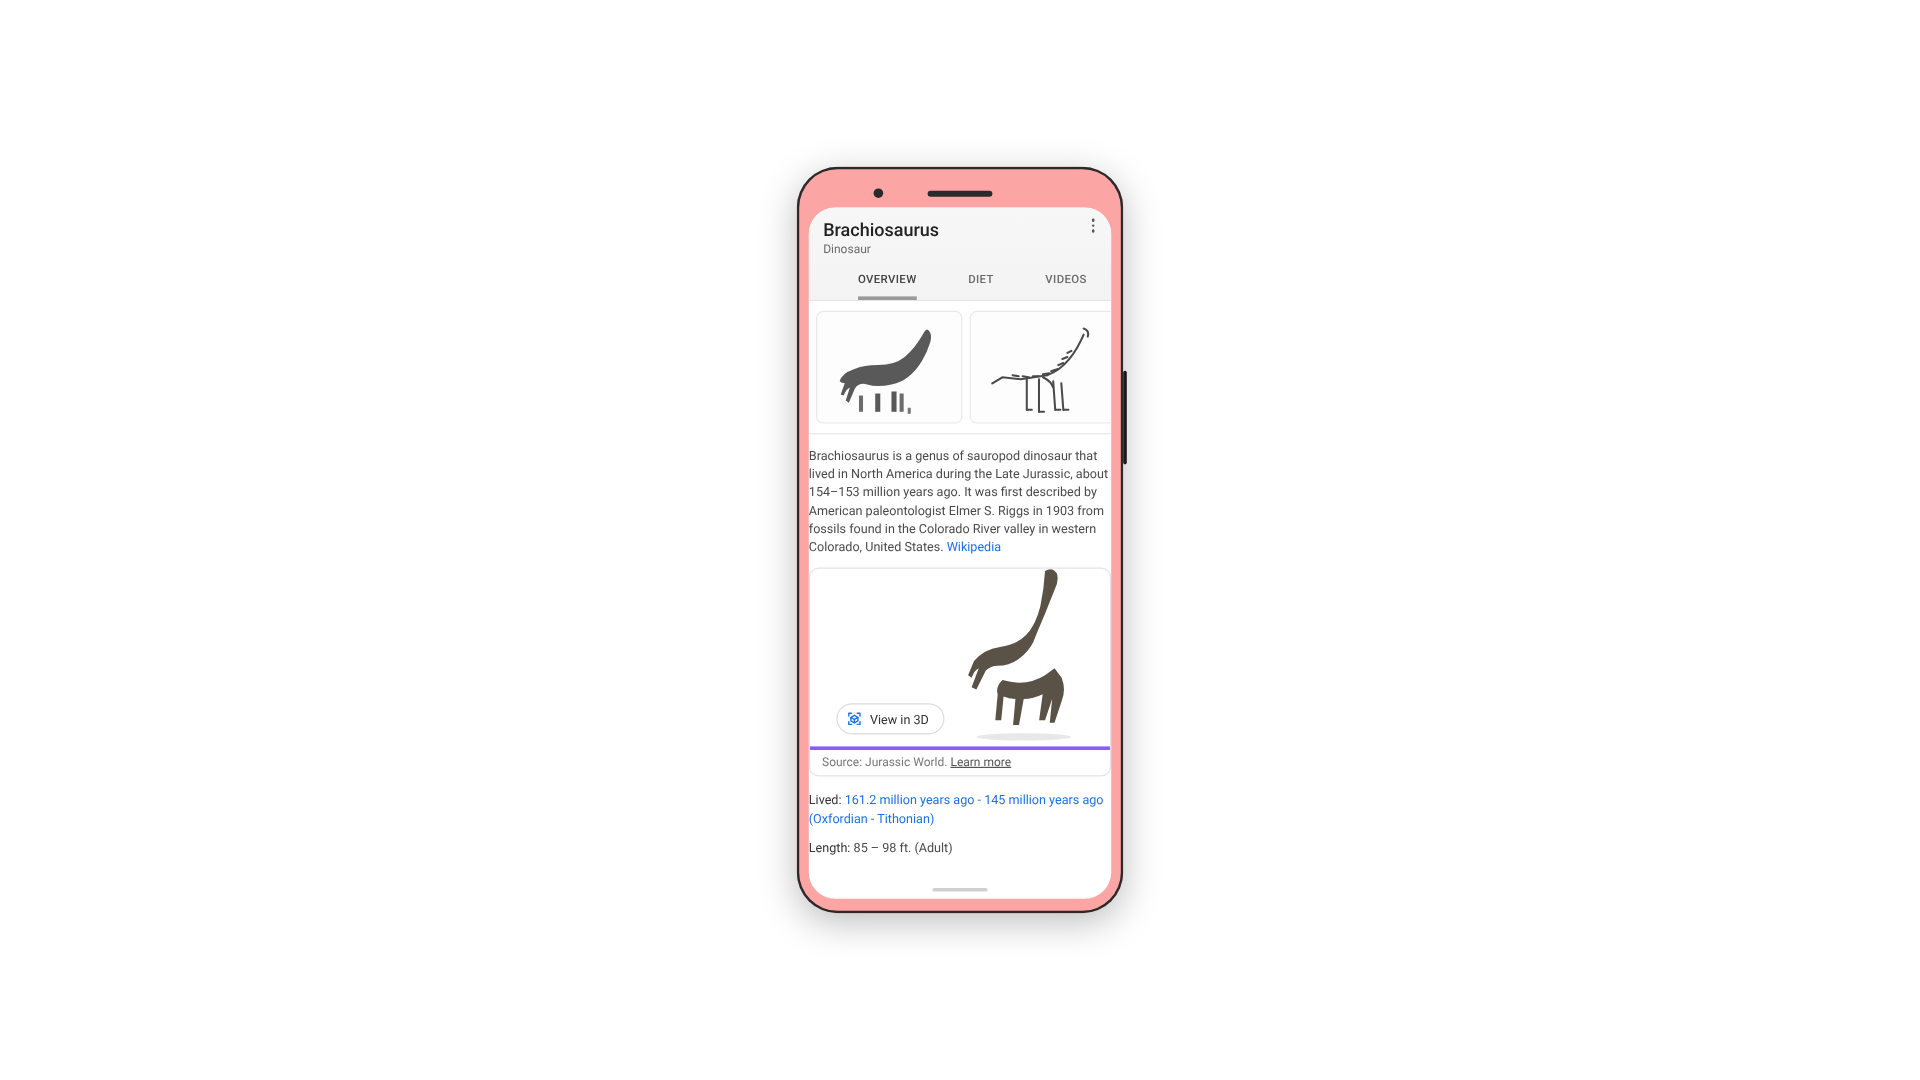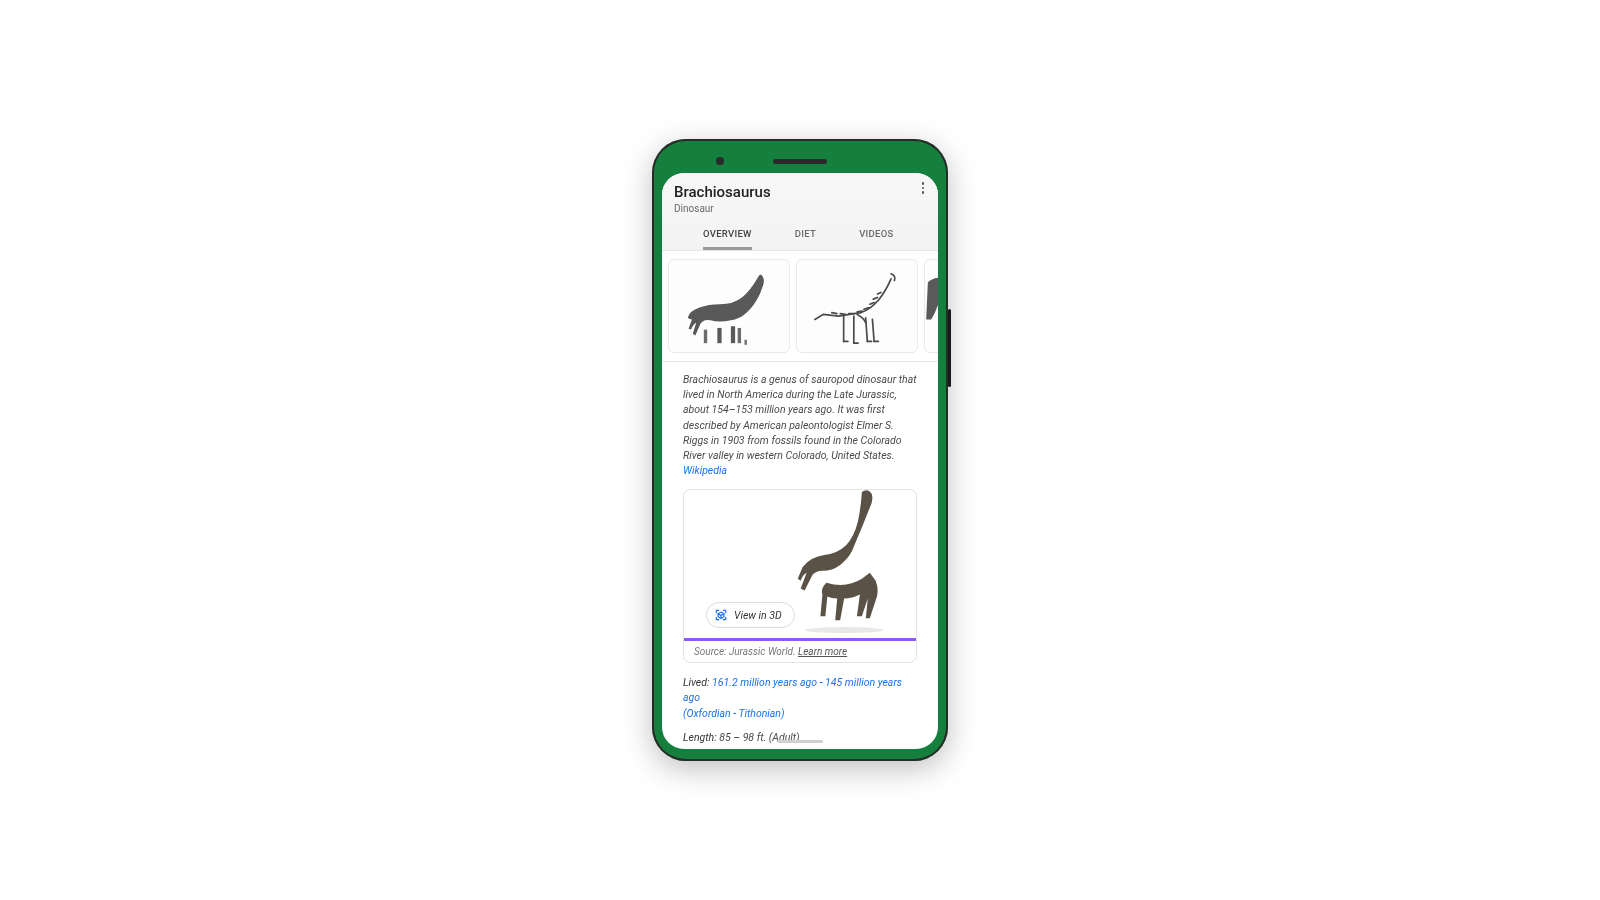--- a/index.html
+++ b/index.html
@@ -6,23 +6,23 @@
   body {
     width: 1600px;
     height: 900px;
     background: #ffffff;
     display: flex;
     align-items: center;
     justify-content: center;
     font-family: Roboto, Arial, sans-serif;
   }
   .phone {
-    width: 296px;
+    width: 272px;
     height: 622px;
-    background: #15803d;
+    background: #fca5a5;
     border-radius: 34px;
     padding: 10px;
     position: relative;
     box-shadow: 0 8px 30px rgba(0,0,0,0.25), inset 0 0 0 2px #2a2a2a;
   }
   .side-btn {
     position: absolute;
     right: -3px;
     top: 170px;
     width: 3px;
@@ -135,21 +135,21 @@
     height: 94px;
     border: 1px solid #e9e9e9;
     border-radius: 6px;
     background: #fdfdfd;
     display:flex; align-items:flex-end; justify-content:center;
     position:relative;
     cursor:pointer;
   }
   .img-card.narrow { width: 30px; }
   .dino-svg { width: 92%; height: 92%; }
-  .content { padding: 0 21px; font-style: italic; }
+  .content { padding: 0 0; }
   .desc {
     font-size: 10.5px;
     line-height: 1.45;
     color: #4a4a4a;
     margin-top: 10px;
   }
   .desc a { color:#1a73e8; text-decoration:none; }
   .ar-card {
     margin-top: 10px;
     border: 1px solid #e3e3e3;

